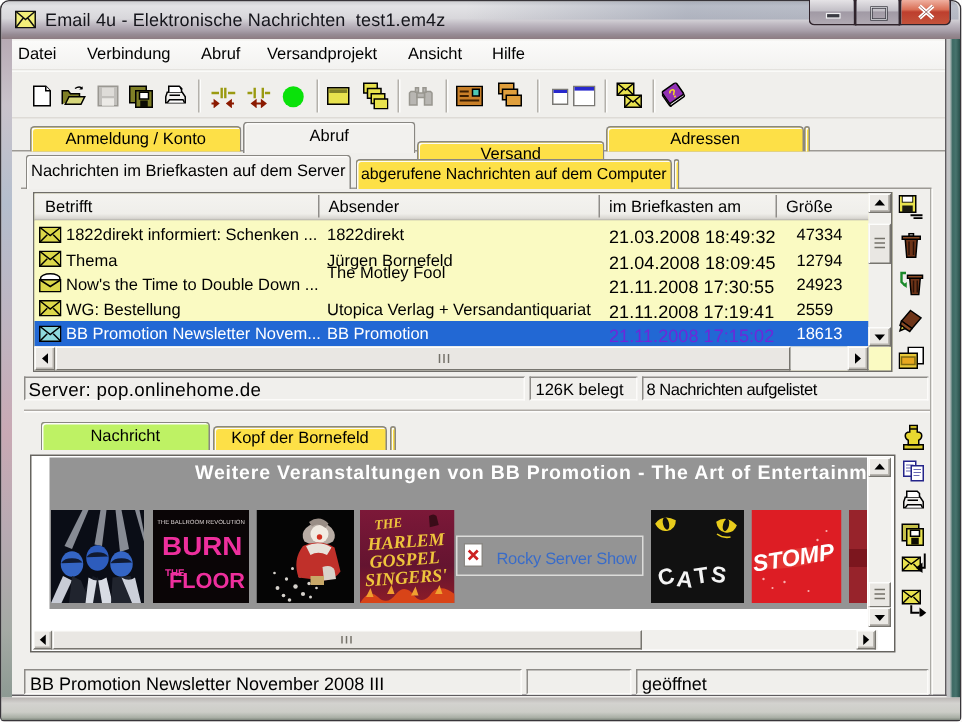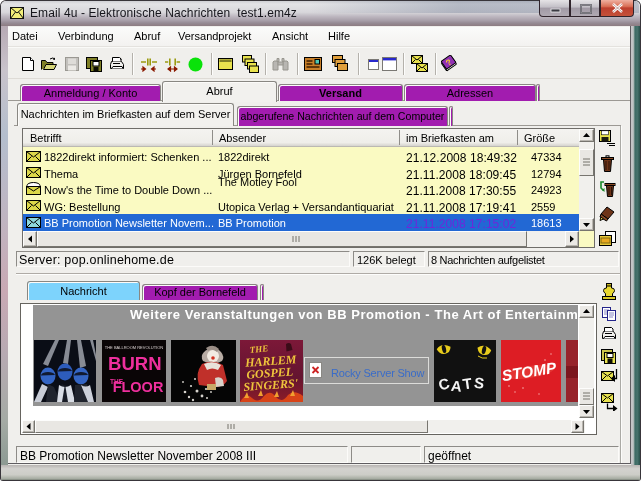--- a/index.html
+++ b/index.html
@@ -37,21 +37,21 @@
 
 #menubar { left:8px; top:27px; width:622px; height:20px;
   background:linear-gradient(#fbfbfa,#f3f2f0); border-bottom:1px solid #e4e2de; }
 .mi { position:absolute; top:30px; font-size:11px; color:#000; }
 
 #toolbar { left:8px; top:47px; width:622px; height:31px; background:#F0EFEC;
   border-top:1px solid #fafaf8; box-shadow:0 1px 0 #dedbd6; }
 .tsep { position:absolute; top:53px; width:2px; height:22px;
   border-left:1px solid #b4b1ab; border-right:1px solid #fdfdfc; }
 
-.tab { position:absolute; background:#a21caf; border:1px solid #898782; border-bottom:none;
+.tab { position:absolute; background:#fde047; border:1px solid #898782; border-bottom:none;
   border-radius:3px 3px 0 0; box-shadow:inset 1px 1px 0 #fcfbf9;
   text-align:center; font-size:11px; color:#000; }
 .pageline { position:absolute; height:1px; background:#9c9994; }
 
 .sunk { position:absolute; border:1px solid; border-color:#8d8b87 #fcfbf9 #fcfbf9 #8d8b87; background:#F0EFEC; }
 
 .sbtn { position:absolute; background:#ebe9e5; border:1px solid; border-color:#fdfdfc #77756f #77756f #fdfdfc; box-shadow:inset -1px -1px 0 #b9b6b0; }
 .sthumb { position:absolute; background:#e9e7e3; border:1px solid; border-color:#fdfdfc #77756f #77756f #fdfdfc; }
 .strack { position:absolute; background:#f1f0ed; }
 svg { position:absolute; display:block; }
@@ -222,21 +222,21 @@
     <g transform="rotate(-35 8.5 8.5)">
       <rect x="2" y="3.5" width="12" height="9.5" rx="1" fill="#fff" stroke="#000"></rect>
       <rect x="2.8" y="2" width="11.5" height="9.5" rx="1" fill="#9232b4" stroke="#000"></rect>
       <path d="M2.8 11.5 q-1 1 0 2" fill="none" stroke="#000"></path>
       <text x="6" y="10" font-size="8.5" font-weight="bold" fill="#f2d22a">?</text>
     </g>
   </svg>
 
   <div class="pageline" style="left:8px; top:100px; width:622px;"></div>
   <div class="tab" style="left:20px; top:84px; width:141px; height:17px; line-height:16px;">Anmeldung / Konto</div>
-  <div class="tab" style="left:278px; top:84px; width:125px; height:17px; line-height:16px;font-weight:bold;">Versand</div>
+  <div class="tab" style="left:278px; top:94px; width:125px; height:17px; line-height:16px;">Versand</div>
   <div class="tab" style="left:404px; top:84px; width:132px; height:17px; line-height:16px;">Adressen</div>
   <div class="tab" style="left:536px; top:84px; width:4px; height:17px;"></div>
   <div class="tab" style="left:162px; top:81px; width:115px; height:21px; line-height:19px; background:#F2F1EE;">Abruf</div>
 
   <div class="pageline" style="left:14px; top:125px; width:607px;"></div>
   <div class="tab" style="left:237px; top:106px; width:211px; height:20px; line-height:18px; font-size:10.6px;">abgerufene Nachrichten auf dem Computer</div>
   <div class="tab" style="left:449px; top:106px; width:4px; height:20px;"></div>
   <div class="tab" style="left:17px; top:103px; width:217px; height:23px; line-height:21px; background:#F2F1EE;">Nachrichten im Briefkasten auf dem Server</div>
 
   <div class="ab" style="left:620px; top:126px; width:1px; height:337px; background:#abaaa5;"></div>
@@ -274,25 +274,25 @@
     <rect x="0.5" y="0.5" width="14" height="10" fill="#dcd84a" stroke="#000"></rect>
     <path d="M0.5 0.5 L7.5 6 L14.5 0.5 M0.5 10.5 L5.5 5.5 M14.5 10.5 L9.5 5.5" fill="none" stroke="#000"></path>
   </svg>
   <svg style="left:26px;top:217px" width="15" height="11" viewBox="0 0 15 11">
     <rect x="0.5" y="0.5" width="14" height="10" fill="#8ed8dc" stroke="#000"></rect>
     <path d="M0.5 0.5 L7.5 6 L14.5 0.5 M0.5 10.5 L5.5 5.5 M14.5 10.5 L9.5 5.5" fill="none" stroke="#000"></path>
   </svg>
 
   <div class="txt" style="left:44px; top:151px;">1822direkt informiert: Schenken ...</div>
   <div class="txt" style="left:218px; top:151px;">1822direkt</div>
-  <div class="txt" style="left:406px; top:151px; font-size:12px; letter-spacing:0.05px;">21.12.2008 18:49:32</div>
+  <div class="txt" style="left:406px; top:151px; font-size:12px; letter-spacing:0.05px;">21.03.2008 18:49:32</div>
   <div class="txt" style="left:531px; top:151px;">47334</div>
   <div class="txt" style="left:44px; top:168px;">Thema</div>
   <div class="txt" style="left:218px; top:168px;">Jürgen Bornefeld</div>
-  <div class="txt" style="left:406px; top:168px; font-size:12px; letter-spacing:0.05px;">21.11.2008 18:09:45</div>
+  <div class="txt" style="left:406px; top:168px; font-size:12px; letter-spacing:0.05px;">21.04.2008 18:09:45</div>
   <div class="txt" style="left:531px; top:168px;">12794</div>
   <div class="txt" style="left:44px; top:184px;">Now's the Time to Double Down ...</div>
   <div class="txt" style="left:218px; top:176px;text-align:center;">The Motley Fool</div>
   <div class="txt" style="left:406px; top:184px; font-size:12px; letter-spacing:0.05px;">21.11.2008 17:30:55</div>
   <div class="txt" style="left:531px; top:184px;">24923</div>
   <div class="txt" style="left:44px; top:201px;">WG: Bestellung</div>
   <div class="txt" style="left:218px; top:201px;">Utopica Verlag + Versandantiquariat</div>
   <div class="txt" style="left:406px; top:201px; font-size:12px; letter-spacing:0.05px;">21.11.2008 17:19:41</div>
   <div class="txt" style="left:531px; top:201px;">2559</div>
   <div class="txt" style="left:44px; top:217px; color:#fff;">BB Promotion Newsletter Novem...</div>
@@ -333,21 +333,21 @@
   <div class="sunk" style="left:428px; top:251px; width:191px; height:16px;"></div>
   <div class="txt" style="left:19px; top:253px; font-size:12.5px; letter-spacing:0.2px;">Server: pop.onlinehome.de</div>
   <div class="txt" style="left:357px; top:254px;">126K belegt</div>
   <div class="txt" style="left:431px; top:254px; letter-spacing:-0.3px;">8 Nachrichten aufgelistet</div>
 
   <div class="ab" style="left:16px; top:273px; width:604px; height:1px; background:#afaba6;"></div>
   <div class="ab" style="left:16px; top:274px; width:604px; height:1px; background:#fdfdfc;"></div>
 
   <div class="tab" style="left:142px; top:284px; width:116px; height:16px; line-height:15px;">Kopf der Bornefeld</div>
   <div class="tab" style="left:260px; top:284px; width:4px; height:16px;"></div>
-  <div class="tab" style="left:27px; top:281px; width:113px; height:19px; line-height:18px; background:#7dd3fc;">Nachricht</div>
+  <div class="tab" style="left:27px; top:281px; width:113px; height:19px; line-height:18px; background:#bef264;">Nachricht</div>
 
   <div class="ab" style="left:20px; top:303px; width:577px; height:132px; border:1px solid #66645f; background:#fff;"></div>
   <div class="ab" style="left:33px; top:305px; width:545px; height:101px; background:#949494; overflow:hidden;">
     <div style="position:absolute; left:97px; top:2px; white-space:nowrap; font-size:13px; font-weight:bold; color:#fff; letter-spacing:0.55px;">Weitere Veranstaltungen von BB Promotion - The Art of Entertainment</div>
 
     <svg style="left:1px;top:35px" width="62" height="62" viewBox="0 0 62 62">
       <rect width="62" height="62" fill="#0a0d16"></rect>
       <g opacity="0.62" fill="#d4d8e2">
         <polygon points="21,0 25,0 14,26 9,24"></polygon>
         <polygon points="33,0 37,0 34,24 29,23"></polygon>

